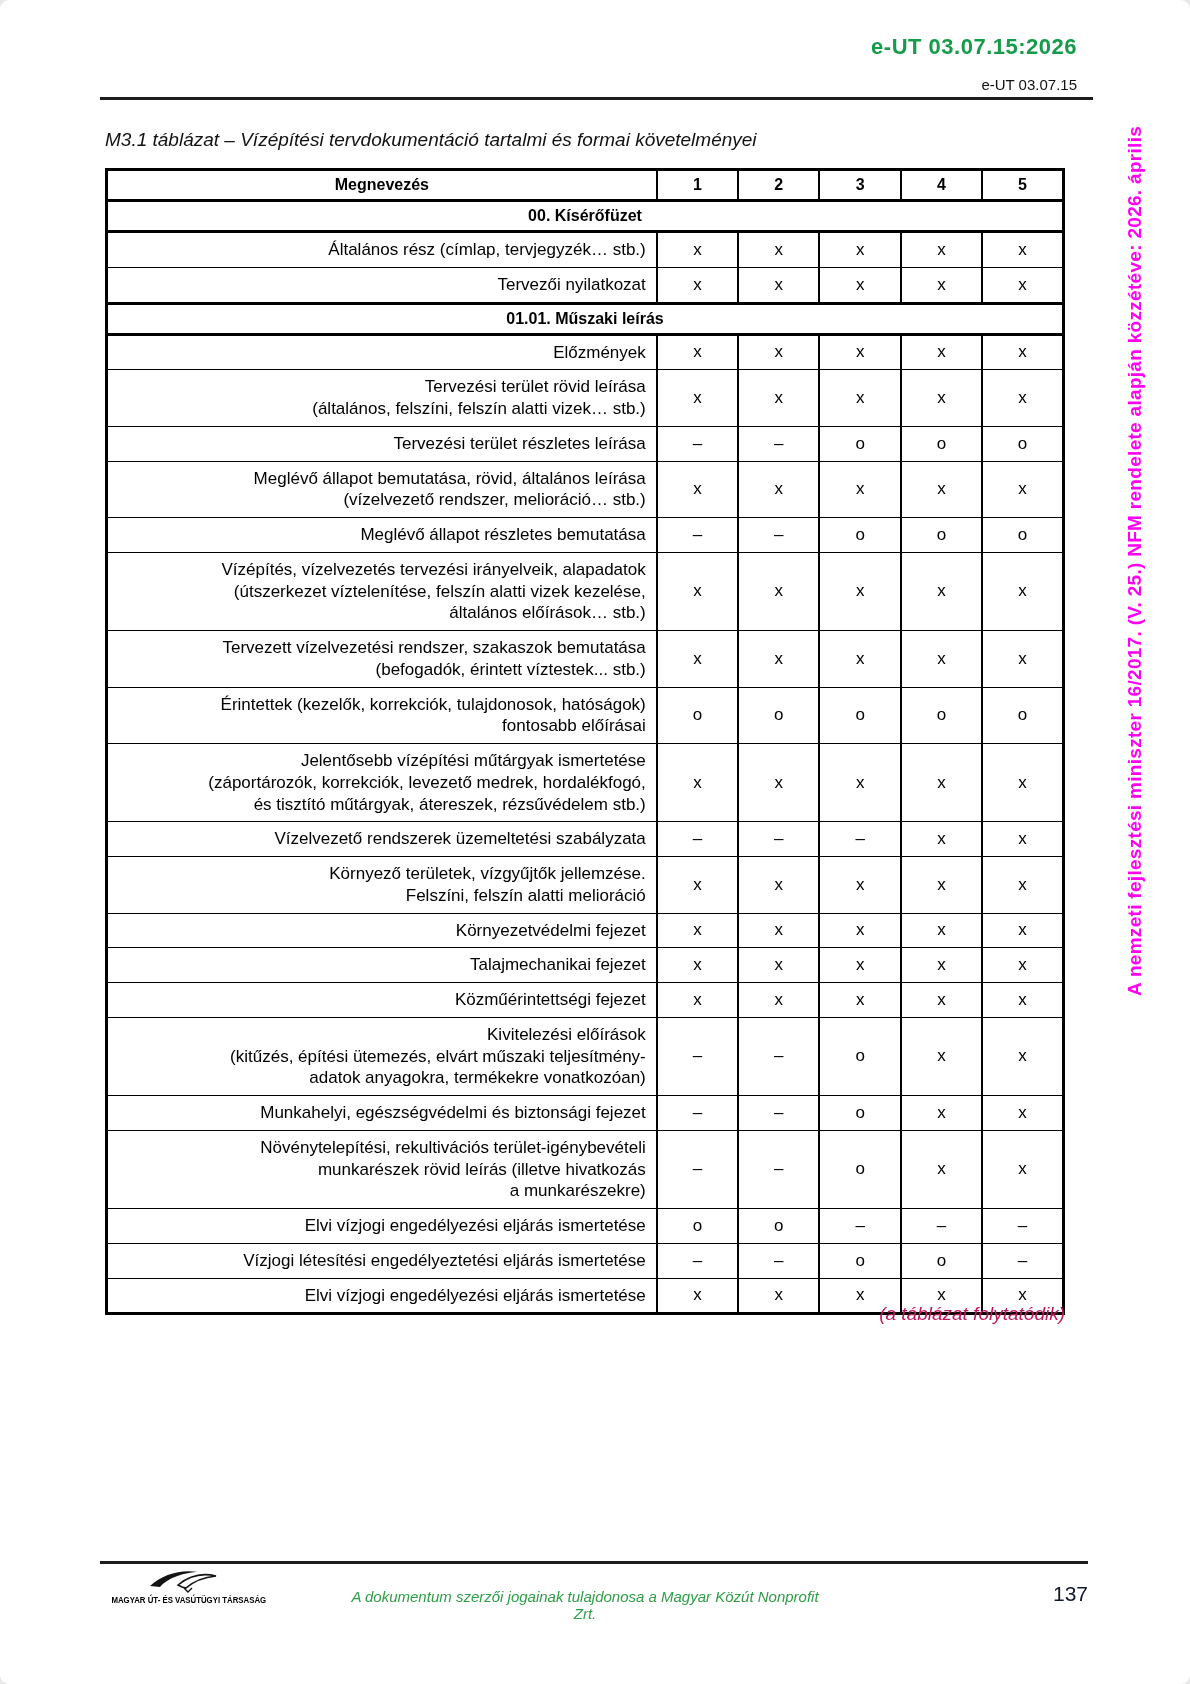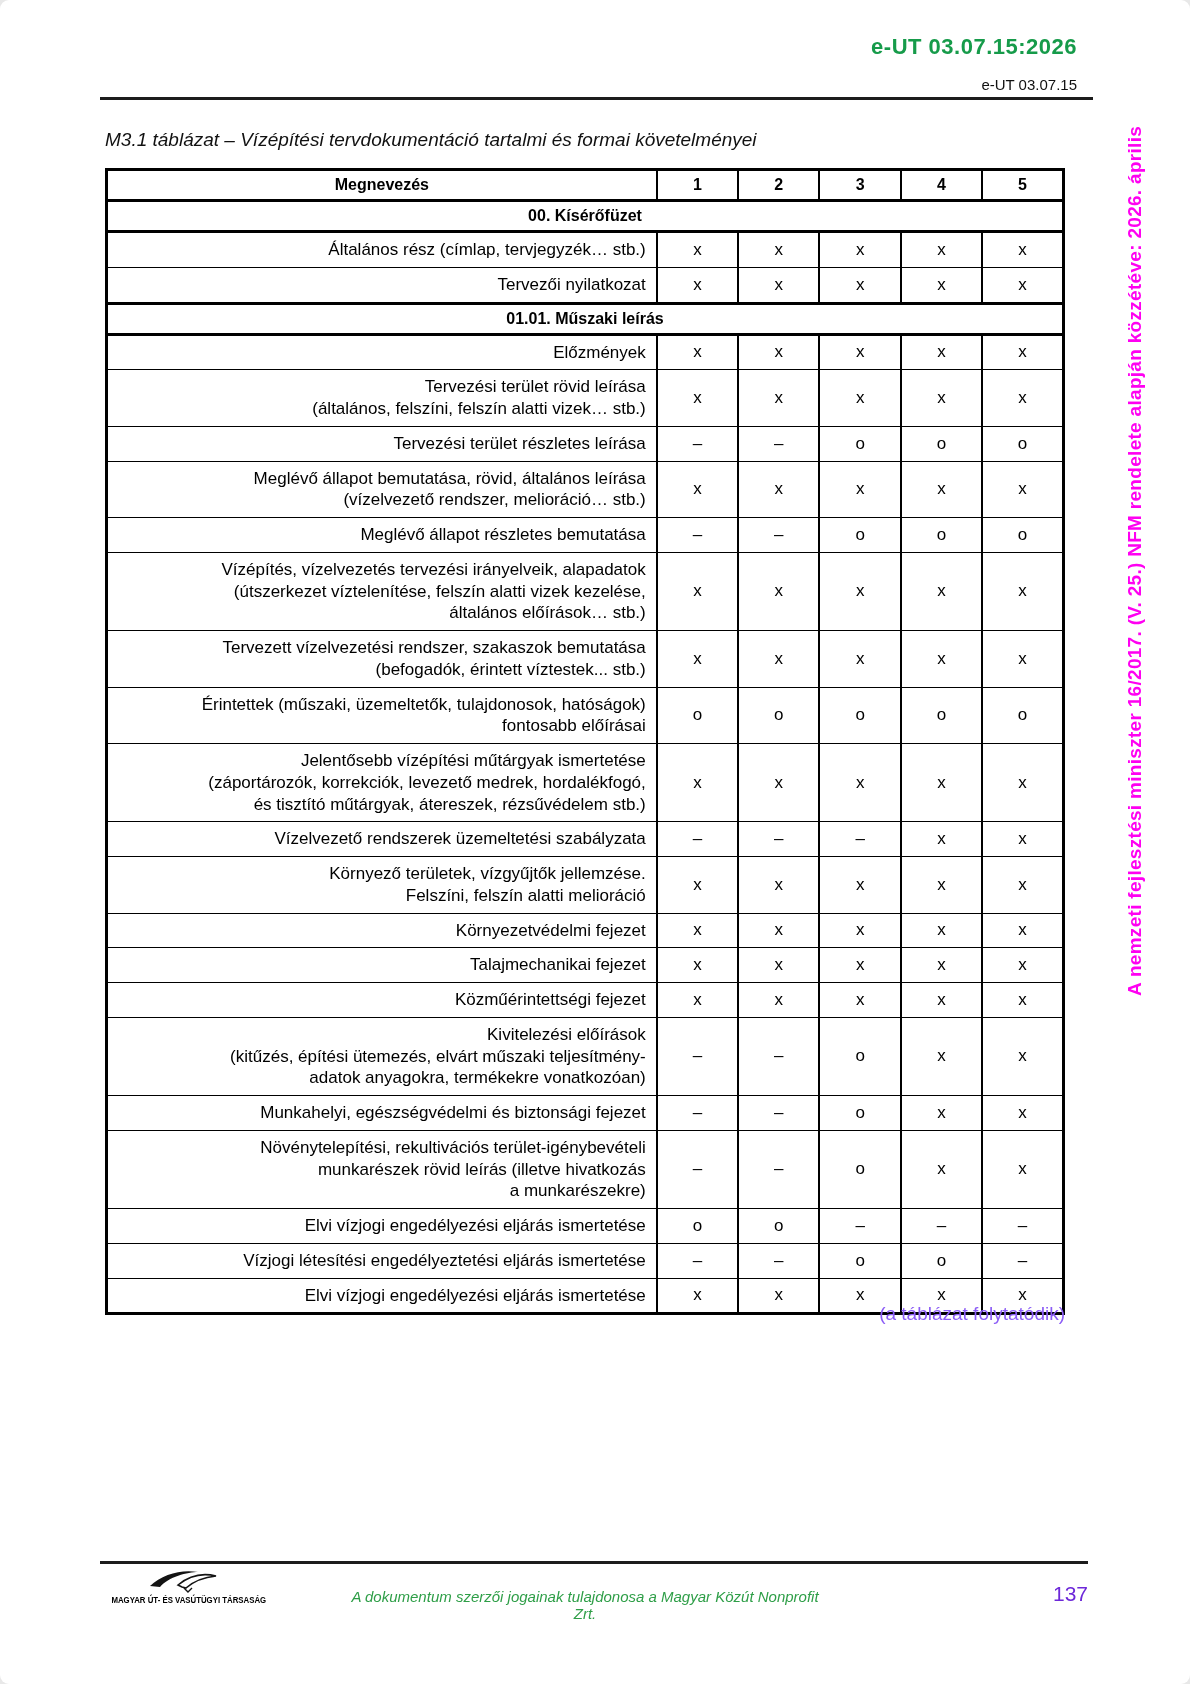--- a/index.html
+++ b/index.html
@@ -67,21 +67,21 @@
   table.req tr.section td{
     border-top:3px solid #000;
     border-bottom:3px solid #000;
     font-weight:bold;
     font-size:16px;
     text-align:center;
     padding:5px 4px;
   }
   .continuation{
     position:absolute; top:1303px; right:125px;
-    font-size:19px; color:#8b5cf6;
+    font-size:19px; font-style:italic; color:#be185d;
   }
   .side-note{
     position:absolute; top:138px; right:40px; height:845px; width:30px;
     display:flex; align-items:center; justify-content:center;
     writing-mode:vertical-rl;
     transform:rotate(180deg);
     font-size:19px; font-weight:bold;
     color:var(--magenta,#ff00f2);
     white-space:nowrap;
     letter-spacing:0.3px;
@@ -101,21 +101,21 @@
   }
   .logo svg{display:block; margin:0 auto 1px auto;}
   .copyright{
     position:absolute; top:1588px; left:340px; width:490px;
     text-align:center;
     font-size:15px; font-style:italic;
     color:var(--footer-green,#2e9e47);
   }
   .page-number{
     position:absolute; top:1582px; right:102px;
-    font-size:21px; color:#6d28d9;
+    font-size:21px; color:#0f172a;
   }
 </style>
 </head>
 <body>
 
 <div class="page" style="--green: #169b4a; --footer-green: #2e9e47; --magenta: #ff00f2;">
 
   <div class="doc-code">e-UT 03.07.15:2026</div>
   <div class="doc-code-small">e-UT 03.07.15</div>
   <div class="top-rule"></div>
@@ -219,21 +219,21 @@
         <tr>
           <td class="label">Tervezett vízelvezetési rendszer, szakaszok bemutatása
 (befogadók, érintett víztestek... stb.)</td>
           <td class="val">x</td>
           <td class="val">x</td>
           <td class="val">x</td>
           <td class="val">x</td>
           <td class="val">x</td>
         </tr>
         <tr>
-          <td class="label">Érintettek (műszaki, üzemeltetők, tulajdonosok, hatóságok)
+          <td class="label">Érintettek (kezelők, korrekciók, tulajdonosok, hatóságok)
 fontosabb előírásai</td>
           <td class="val">o</td>
           <td class="val">o</td>
           <td class="val">o</td>
           <td class="val">o</td>
           <td class="val">o</td>
         </tr>
         <tr>
           <td class="label">Jelentősebb vízépítési műtárgyak ismertetése
 (záportározók, korrekciók, levezető medrek, hordalékfogó,

